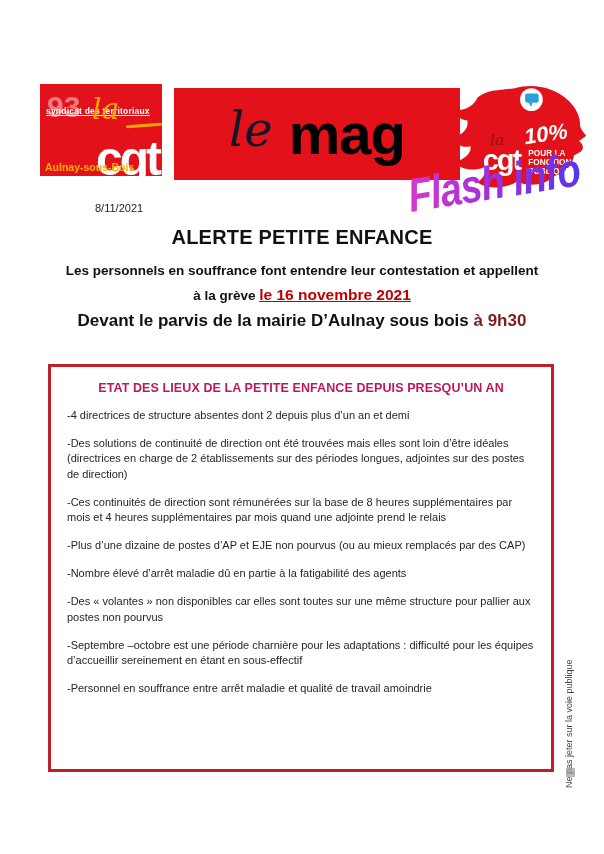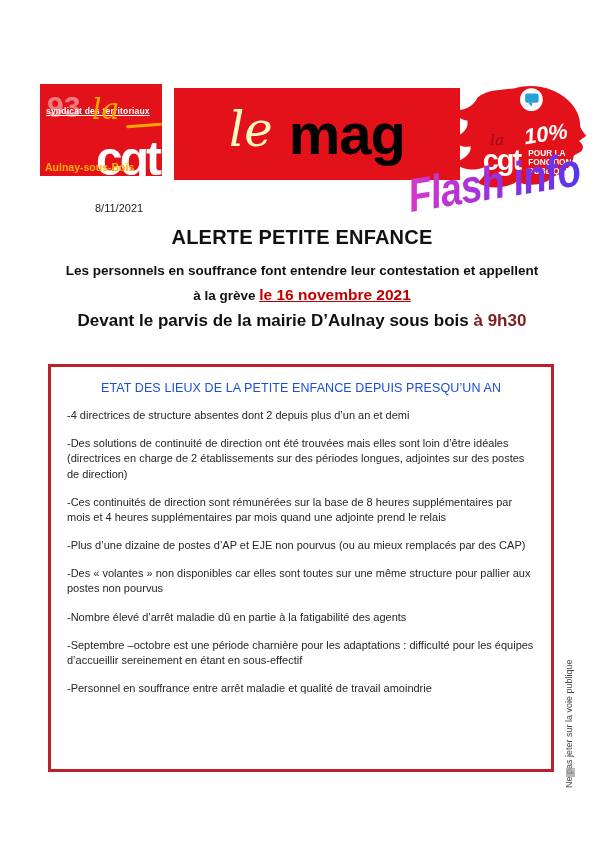--- a/index.html
+++ b/index.html
@@ -43,21 +43,21 @@
     font-size:10.5px; font-weight:bold; color:#ffb100; white-space:nowrap;
   }
 
   .mag-banner {
     position:absolute; left:174px; top:88px; width:286px; height:92px;
     background:#e31119; display:flex; align-items:center; justify-content:center;
     overflow:hidden;
   }
   .mag-banner .le {
     font-family:"DejaVu Serif", serif; font-style:italic;
-    font-size:48px; color:#fef9c3; margin-right:16px; margin-top:-10px;
+    font-size:48px; color:#0f172a; margin-right:16px; margin-top:-10px;
   }
   .mag-banner .mag {
     font-size:58px; font-weight:bold; color:#000000; letter-spacing:-1px;
     line-height:1;
   }
 
   .flame-logo { position:absolute; left:452px; top:82px; width:136px; height:116px; }
 
   .flash-info {
     position:absolute; left:404px; top:170px; width:200px;
@@ -90,21 +90,21 @@
     text-align:center; font-size:17px; font-weight:bold; color:#111;
   }
   .sub3 .red { color:#7f1d1d; }
 
   
   .content-box {
     position:absolute; left:48px; top:364px; width:506px; height:408px;
     border:3px solid #bd2127; background:#fff; padding:14px 16px 0 16px;
   }
   .content-box h2 {
-    text-align:center; font-size:12.5px; font-weight:normal; color:#1d4ed8;
+    text-align:center; font-size:12.5px; font-weight:bold; color:#be185d;
     margin-bottom:4px; letter-spacing:.1px;
   }
   .content-box p {
     font-size:11px; line-height:1.38; color:#262626; margin-top:13px;
   }
   .content-box p .em { font-weight:bold; text-decoration:underline; }
 
   
   .side-note {
     position:absolute; left:564px; top:628px; height:160px;
@@ -157,22 +157,22 @@
   <div class="sub1">Les personnels en souffrance font entendre leur contestation et appellent</div>
   <div class="sub2"><span>à la grève </span><span class="red">le 16 novembre 2021</span></div>
   <div class="sub3"><span>Devant le parvis de la mairie D’Aulnay sous bois </span><span class="red">à 9h30</span></div>
 
   <div class="content-box">
     <h2>ETAT DES LIEUX DE LA PETITE ENFANCE DEPUIS PRESQU’UN AN</h2>
     <p>-4 directrices de structure absentes dont 2 depuis plus d’un an et demi</p>
     <p>-Des solutions de continuité de direction ont été trouvées mais elles sont loin d’être idéales (directrices en charge de 2 établissements sur des périodes longues, adjointes sur des postes de direction)</p>
     <p>-Ces continuités de direction sont rémunérées sur la base de 8 heures supplémentaires par mois et 4 heures supplémentaires par mois quand une adjointe prend le relais</p>
     <p>-Plus d’une dizaine de postes d’AP et EJE non pourvus (ou au mieux remplacés par des CAP)</p>
+    <p>-Nombre élevé d’arrêt maladie dû en partie à la fatigabilité des agents</p>
     <p>-Des « volantes » non disponibles car elles sont toutes sur une même structure pour pallier aux postes non pourvus</p>
-    <p>-Nombre élevé d’arrêt maladie dû en partie à la fatigabilité des agents</p>
     <p>-Septembre –octobre est une période charnière pour les adaptations : difficulté pour les équipes d’accueillir sereinement en étant en sous-effectif</p>
     <p>-Personnel en souffrance  entre arrêt maladie et qualité de travail amoindrie</p>
   </div>
 
   <div class="side-note">Ne pas jeter sur la voie publique</div>
   <div class="artifact"></div>
 
 </div>
 
 </body></html>

